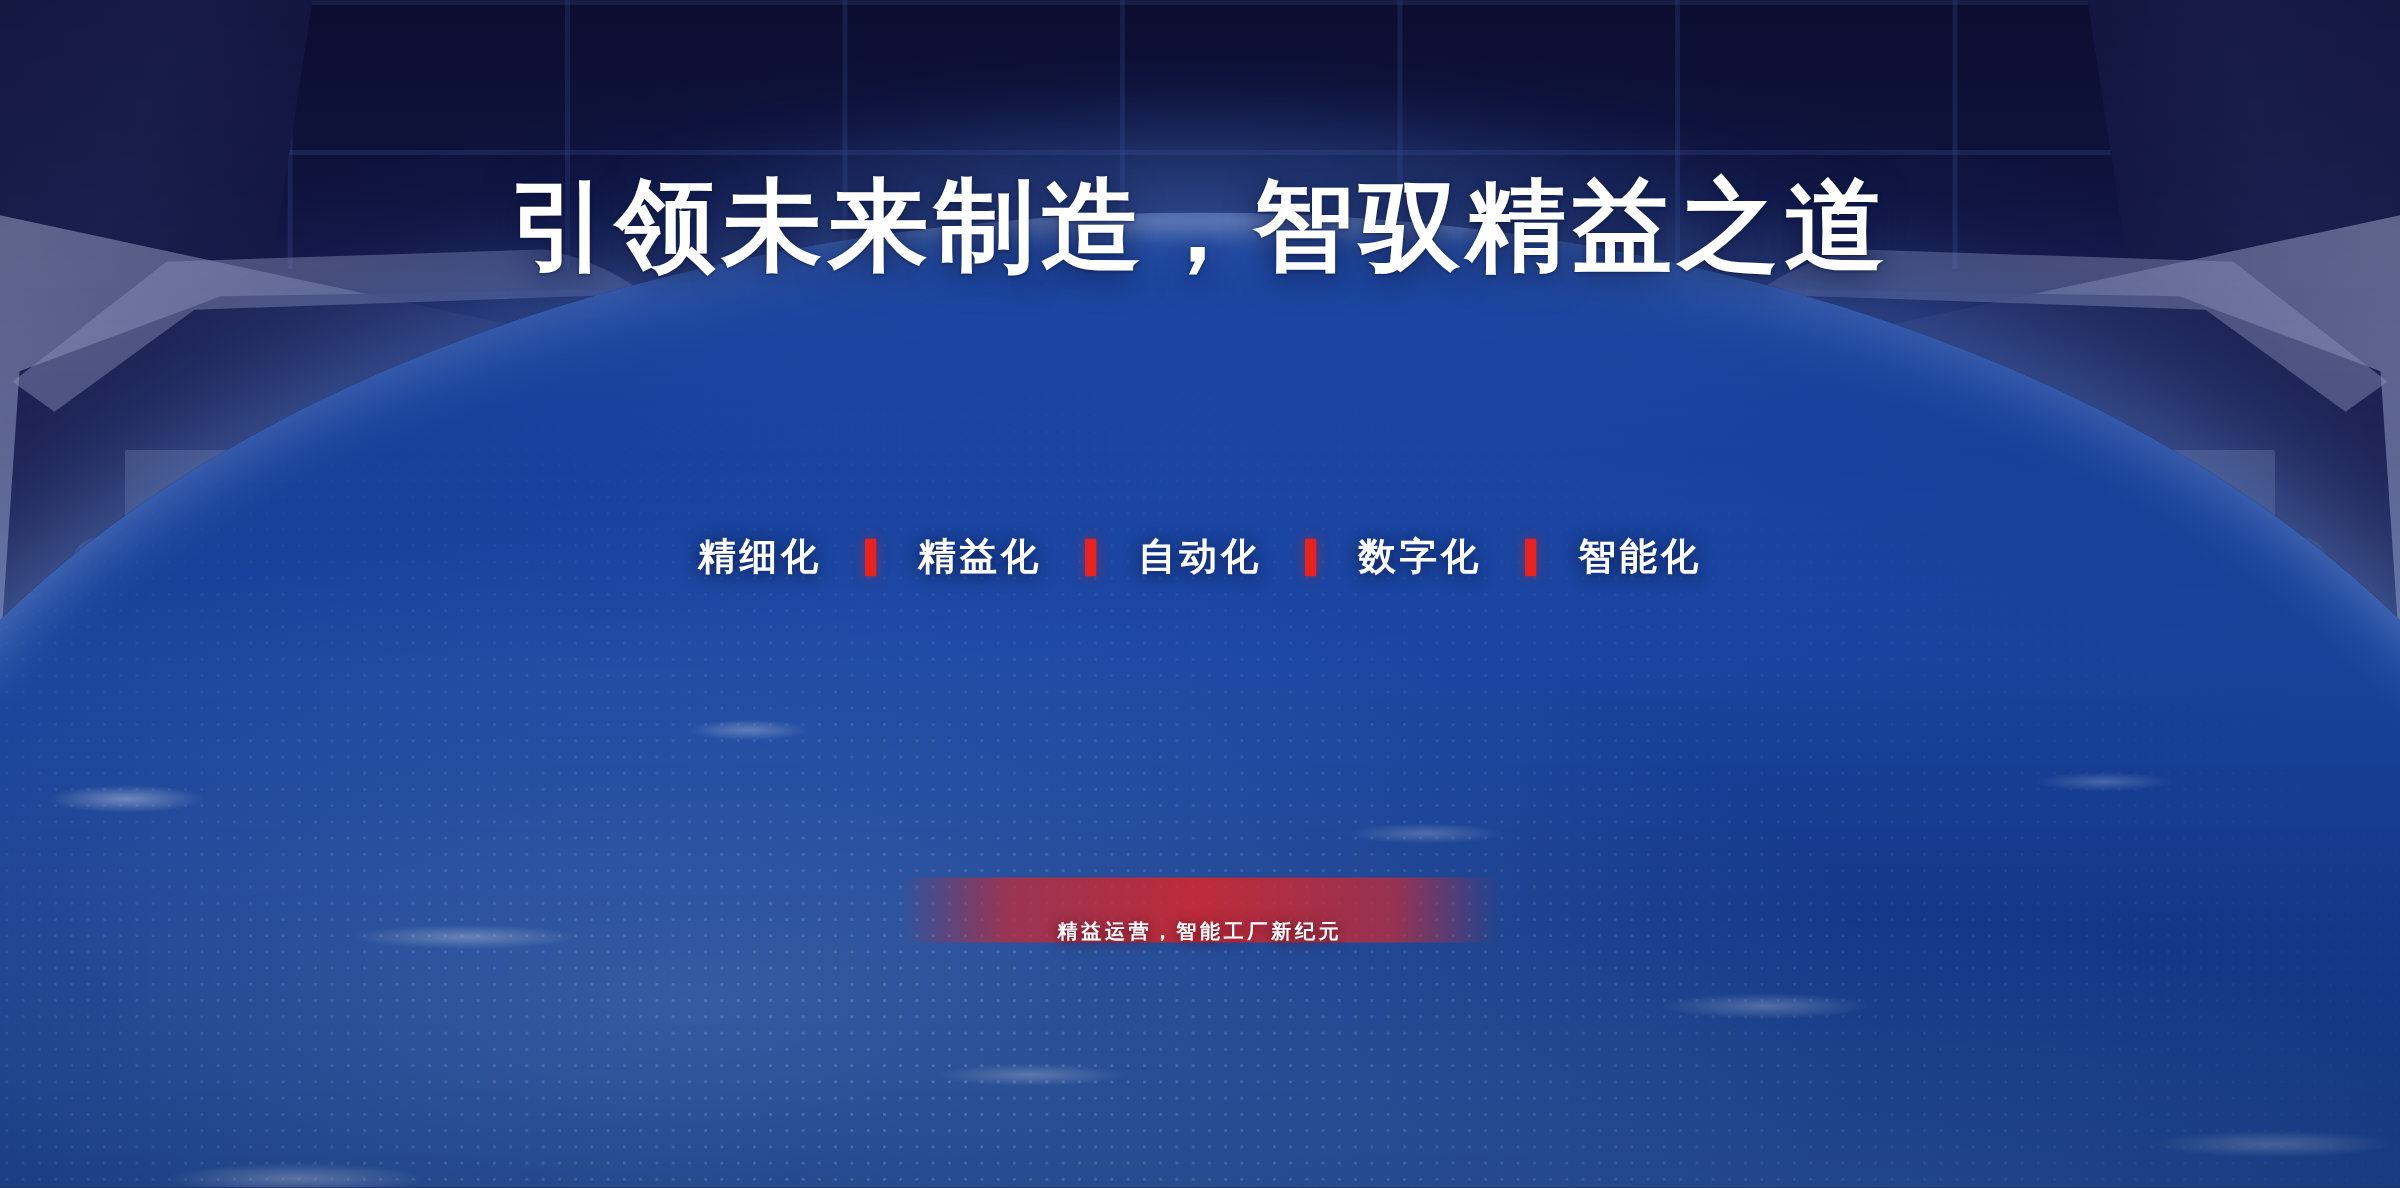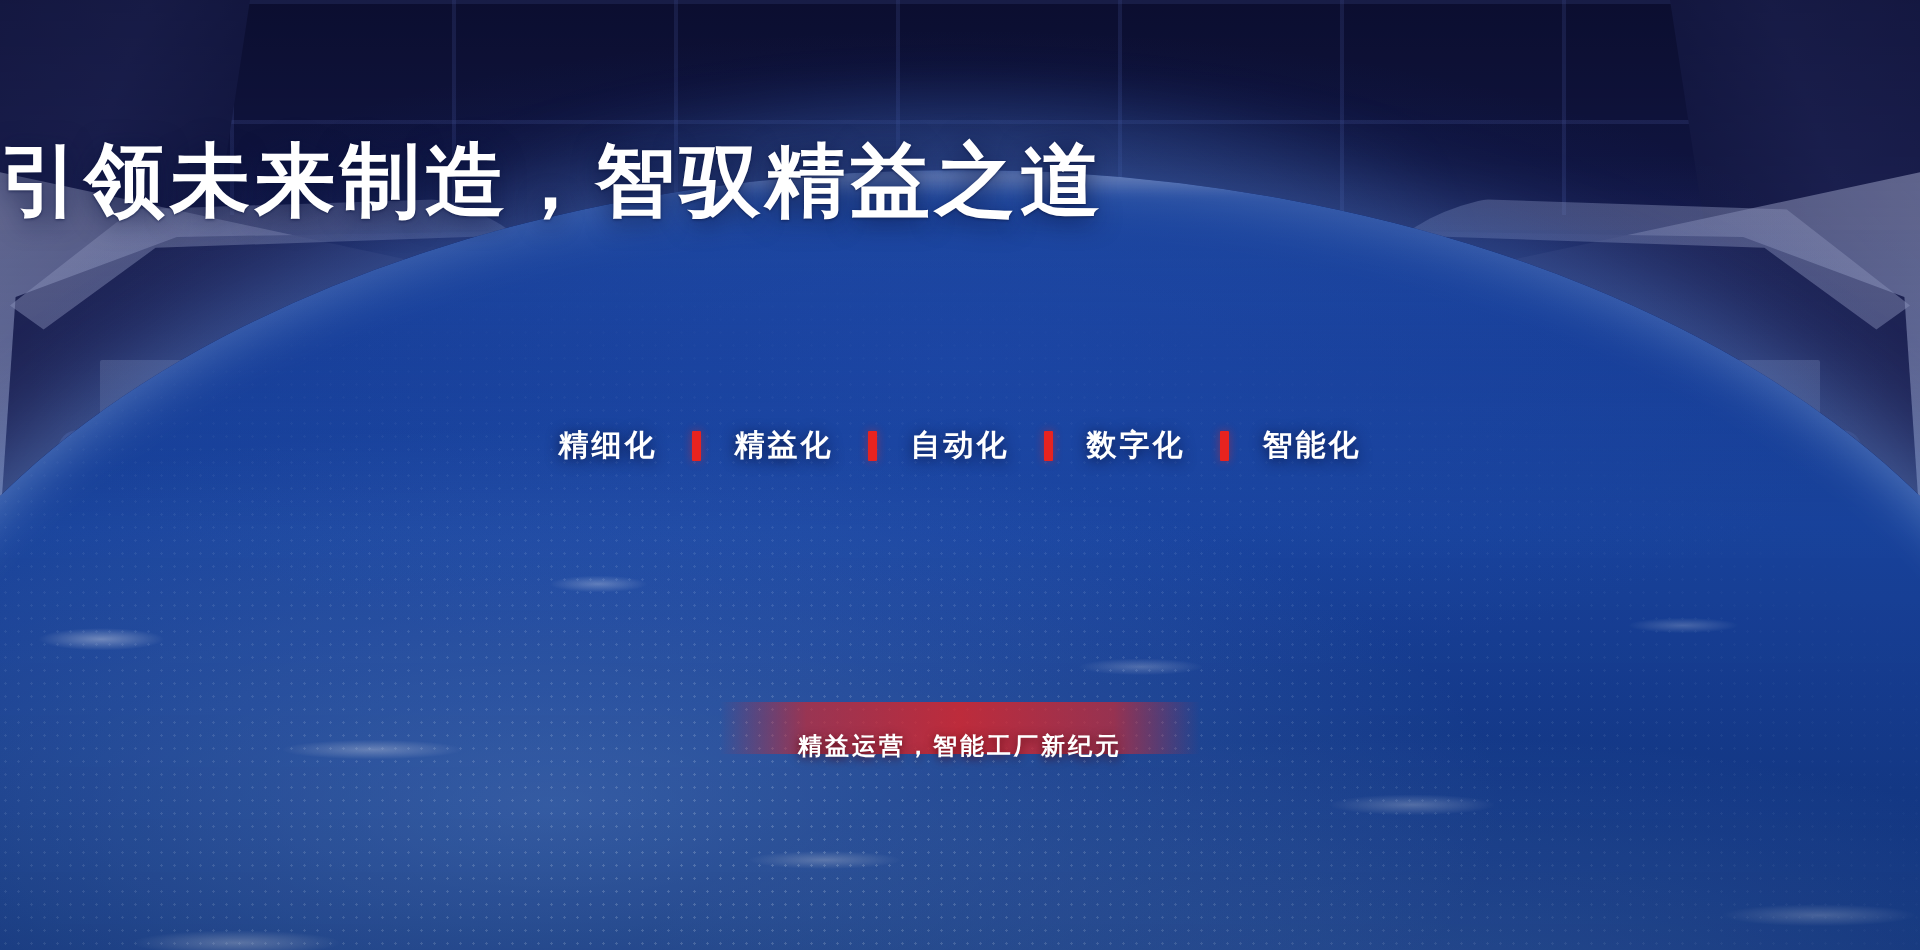--- a/index.html
+++ b/index.html
@@ -165,40 +165,40 @@
   
   .tint{position:absolute;inset:0;pointer-events:none;
     background:linear-gradient(180deg,rgba(26,34,96,.55) 0%,rgba(26,48,128,.40) 34%,rgba(22,54,140,.22) 56%,rgba(12,28,80,.25) 100%);
     mix-blend-mode:multiply;}
   .tint2{position:absolute;inset:0;pointer-events:none;
     background:radial-gradient(ellipse 70% 50% at 50% 38%,rgba(40,90,200,.25),transparent 70%);}
 
   
   .content{position:absolute;inset:0;z-index:40;}
 
-  .title{position:absolute;left:0;right:0;top:128px;text-align:left;
+  .title{position:absolute;left:0;right:0;top:128px;text-align:center;
     font-family:"DejaVu Sans","Liberation Sans",sans-serif;
     font-size:80px;font-weight:700;color:#ffffff;letter-spacing:5px;
     text-shadow:0 4px 26px rgba(8,18,60,.75),0 1px 3px rgba(10,20,60,.6);}
 
   .subtitle{position:absolute;left:0;right:0;top:360px;text-align:center;
     font-size:23px;font-weight:500;color:#f0f5ff;letter-spacing:1.5px;
     text-shadow:0 2px 12px rgba(8,18,60,.85);}
 
   .keywords{position:absolute;left:0;right:0;top:425px;
     display:flex;align-items:center;justify-content:center;gap:34px;}
   .kw{font-size:30px;font-weight:700;color:#ffffff;letter-spacing:3px;
     text-shadow:0 2px 14px rgba(8,18,60,.85);}
   .sep{width:9px;height:30px;background:#e8231f;border-radius:1px;
     box-shadow:0 0 10px rgba(232,35,31,.45);}
 
   .badge{position:absolute;left:50%;transform:translateX(-50%);top:702px;
     width:480px;height:52px;display:flex;align-items:center;justify-content:center;
     background:linear-gradient(90deg,rgba(180,40,60,0) 0%,rgba(196,42,54,.72) 18%,rgba(214,38,44,.86) 50%,rgba(196,42,54,.72) 82%,rgba(180,40,60,0) 100%);}
-  .badge span{font-size:24px;font-weight:700;color:#ffffff;letter-spacing:3px;
+  .badge span{font-size:16px;font-weight:700;color:#ffffff;letter-spacing:3px;
     text-shadow:0 2px 10px rgba(70,0,10,.8);margin-top:35px;}
 </style>
 </head>
 <body>
 
 <div id="stage">
 
   <div class="bg-base"></div>
 
   <div class="ceiling">

